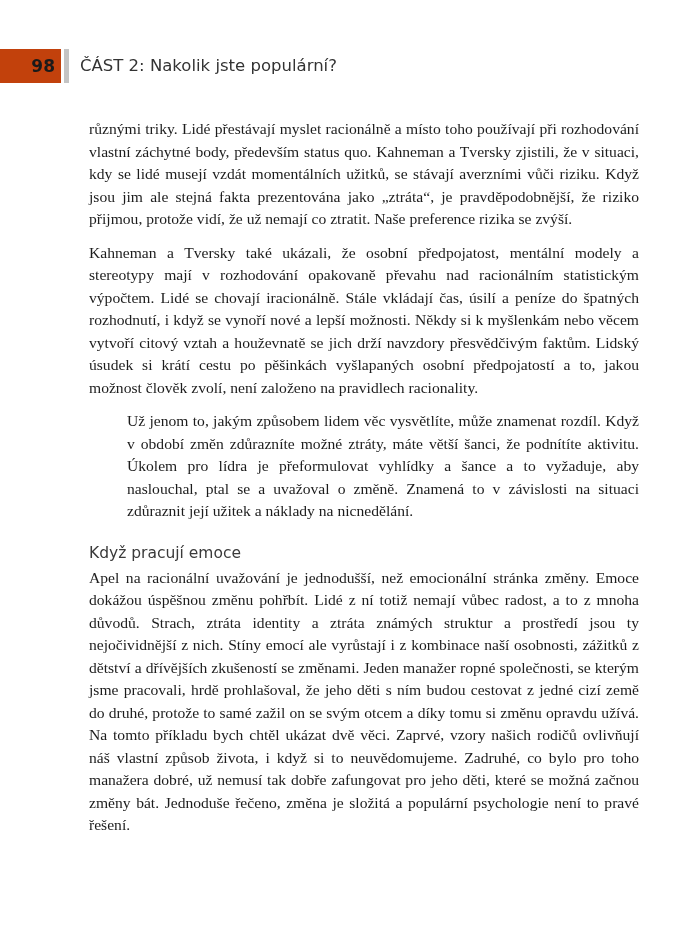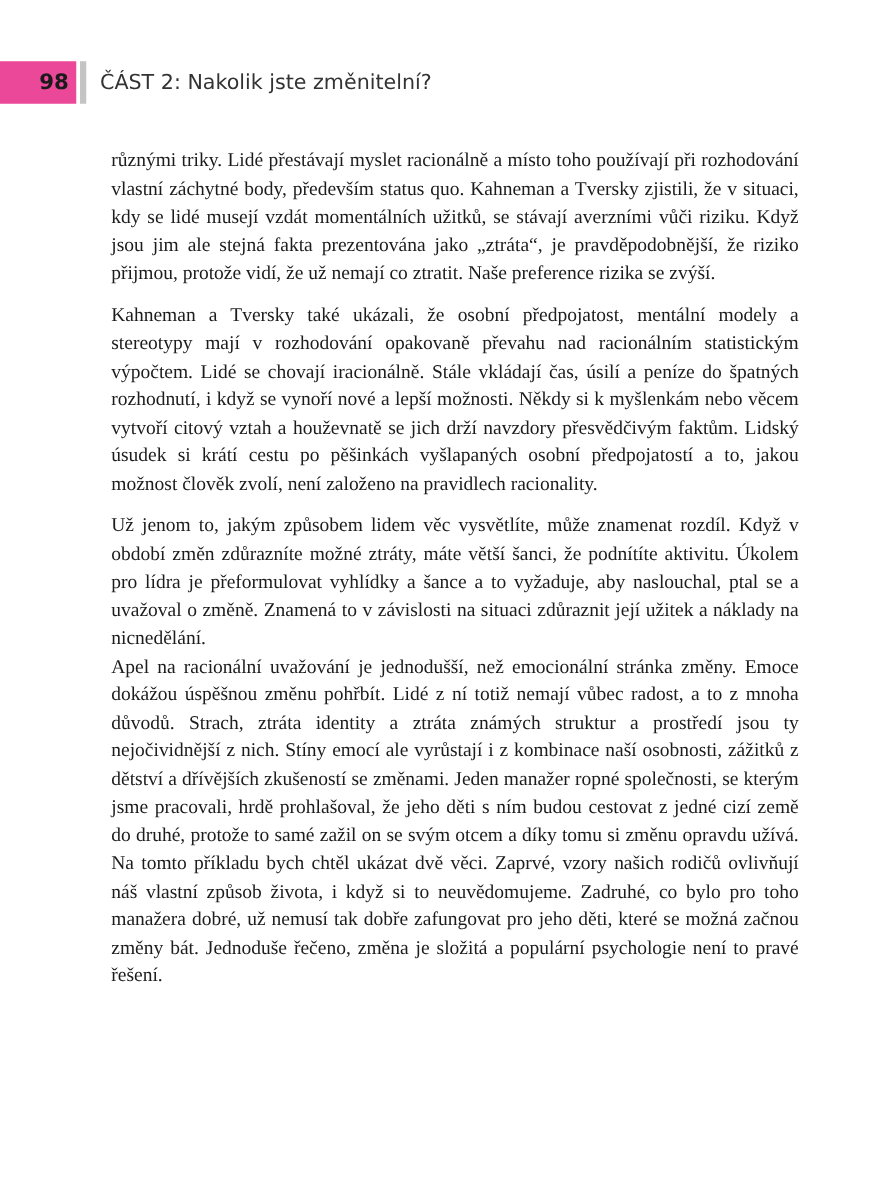--- a/index.html
+++ b/index.html
@@ -1,47 +1,48 @@
 <!DOCTYPE html>
 <html><head>
 <meta charset="utf-8">
 <style>
   html, body { margin: 0; padding: 0; background: #ffffff; }
   body { width: 700px; height: 949px; position: relative; overflow: hidden; }
   .header { position: absolute; top: 49px; left: 0; height: 34px; width: 700px; }
   .page-num-block {
     position: absolute; left: 0; top: 0; width: 61px; height: 34px;
-    background: #ec4899; color: #1a1a1a;
+    background: #c2410c; color: #1a1a1a;
     font-family: "DejaVu Sans", sans-serif; font-weight: bold; font-size: 17px;
     line-height: 34px; text-align: right; box-sizing: border-box; padding-right: 6px;
   }
   .sep-bar { position: absolute; left: 64px; top: 0; width: 5px; height: 34px; background: #c4c4c4; }
   .running-title {
     position: absolute; left: 80px; top: 0; line-height: 34px;
     font-family: "DejaVu Sans", sans-serif; font-size: 16.5px; color: #333333;
   }
   .content {
     position: absolute; left: 89px; top: 118px; width: 550px;
     font-family: "Liberation Serif", serif; font-size: 15.6px; line-height: 22.5px;
     color: #1c1c1c; text-align: justify;
   }
   .content p { margin: 0 0 11px 0; hyphens: manual; }
-  .content p.tight { margin-bottom: 0; }
+  .content p.tight { margin-bottom: 0; margin-left: 38px; }
   .content h2 {
     font-family: "DejaVu Sans", sans-serif; font-weight: normal; font-size: 15.5px;
     color: #3a3a3a; margin: 18px 0 2px 0; line-height: 24px;
   }
 </style>
 </head>
 <body>
 
 <div class="header">
   <div class="page-num-block">98</div>
   <div class="sep-bar"></div>
-  <div class="running-title">ČÁST 2: Nakolik jste změnitelní?</div>
+  <div class="running-title">ČÁST 2: Nakolik jste populární?</div>
 </div>
 
 <div class="content">
   <p>různými triky. Lidé přestávají myslet racionálně a místo toho používají při rozhodování vlastní záchytné body, především status quo. Kahneman a Tversky zjistili, že v situaci, kdy se lidé musejí vzdát momentálních užitků, se stávají averzními vůči riziku. Když jsou jim ale stejná fakta prezentována jako „ztráta“, je pravděpodobnější, že riziko přijmou, protože vidí, že už nemají co ztratit. Naše preference rizika se zvýší.</p>
   <p>Kahneman a Tversky také ukázali, že osobní předpojatost, mentální modely a stereotypy mají v rozhodování opakovaně převahu nad racionálním statistickým výpočtem. Lidé se chovají iracionálně. Stále vkládají čas, úsilí a peníze do špatných rozhodnutí, i když se vynoří nové a lepší možnosti. Někdy si k myšlenkám nebo věcem vytvoří citový vztah a houževnatě se jich drží navzdory přesvědčivým faktům. Lidský úsudek si krátí cestu po pěšinkách vyšlapaných osobní předpojatostí a to, jakou možnost člověk zvolí, není založeno na pravidlech racionality.</p>
   <p class="tight">Už jenom to, jakým způsobem lidem věc vysvětlíte, může znamenat rozdíl. Když v období změn zdůrazníte možné ztráty, máte větší šanci, že podnítíte aktivitu. Úkolem pro lídra je přeformulovat vyhlídky a šance a to vyžaduje, aby naslouchal, ptal se a uvažoval o změně. Znamená to v závislosti na situaci zdůraznit její užitek a náklady na nicnedělání.</p>
+  <h2>Když pracují emoce</h2>
   <p>Apel na racionální uvažování je jednodušší, než emocionální stránka změny. Emoce dokážou úspěšnou změnu pohřbít. Lidé z ní totiž nemají vůbec radost, a to z mnoha důvodů. Strach, ztráta identity a ztráta známých struktur a prostředí jsou ty nejočividnější z nich. Stíny emocí ale vyrůstají i z kombinace naší osobnosti, zážitků z dětství a dřívějších zkušeností se změnami. Jeden manažer ropné společnosti, se kterým jsme pracovali, hrdě prohlašoval, že jeho děti s ním budou cestovat z jedné cizí země do druhé, protože to samé zažil on se svým otcem a díky tomu si změnu opravdu užívá. Na tomto příkladu bych chtěl ukázat dvě věci. Zaprvé, vzory našich rodičů ovlivňují náš vlastní způsob života, i když si to neuvědomujeme. Zadruhé, co bylo pro toho manažera dobré, už nemusí tak dobře zafungovat pro jeho děti, které se možná začnou změny bát. Jednoduše řečeno, změna je složitá a populární psychologie není to pravé řešení.</p>
 </div>
 
 </body></html>

